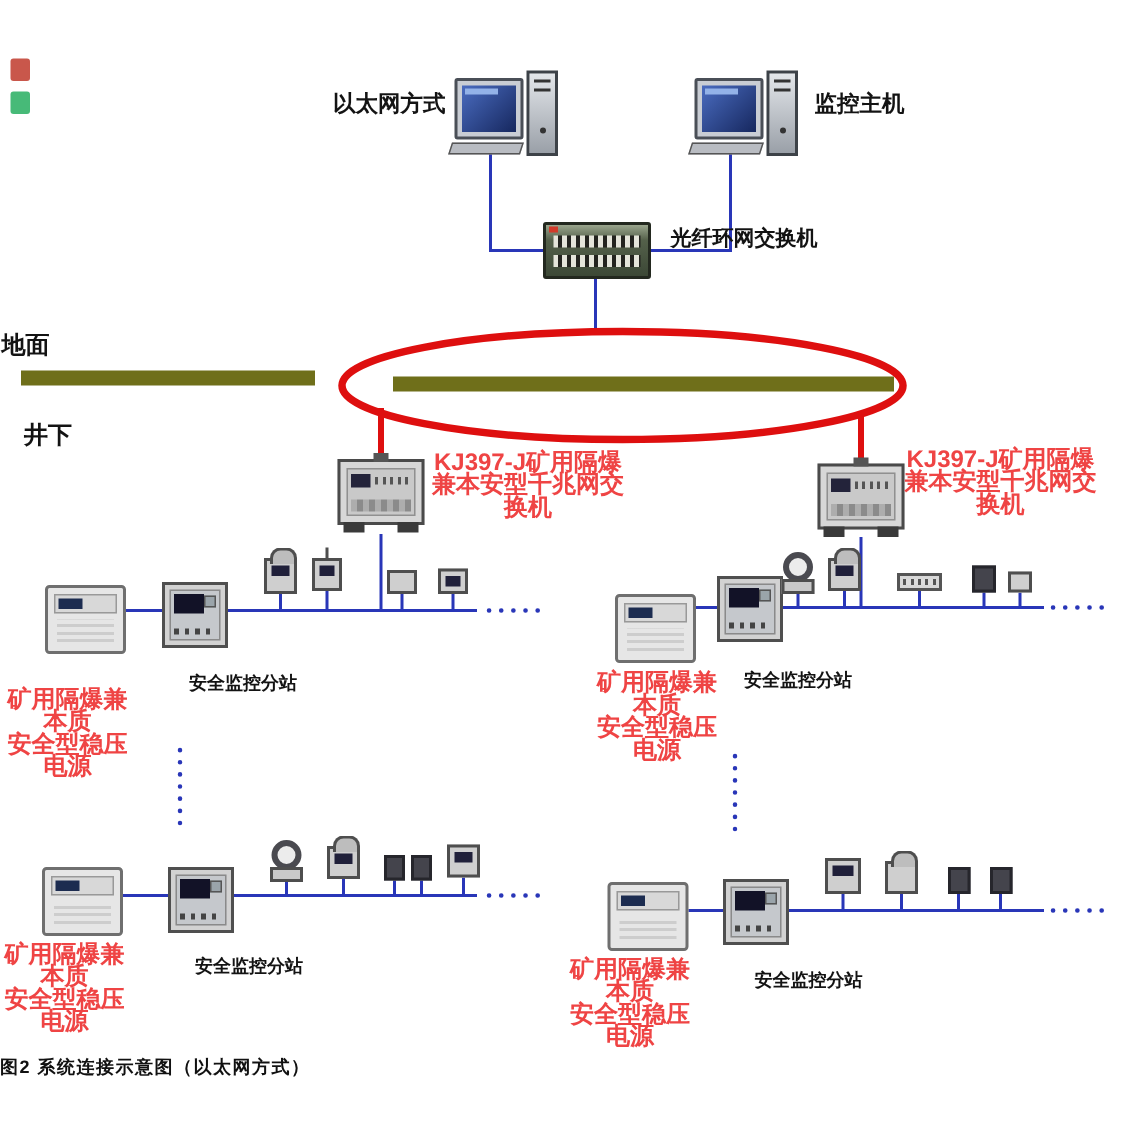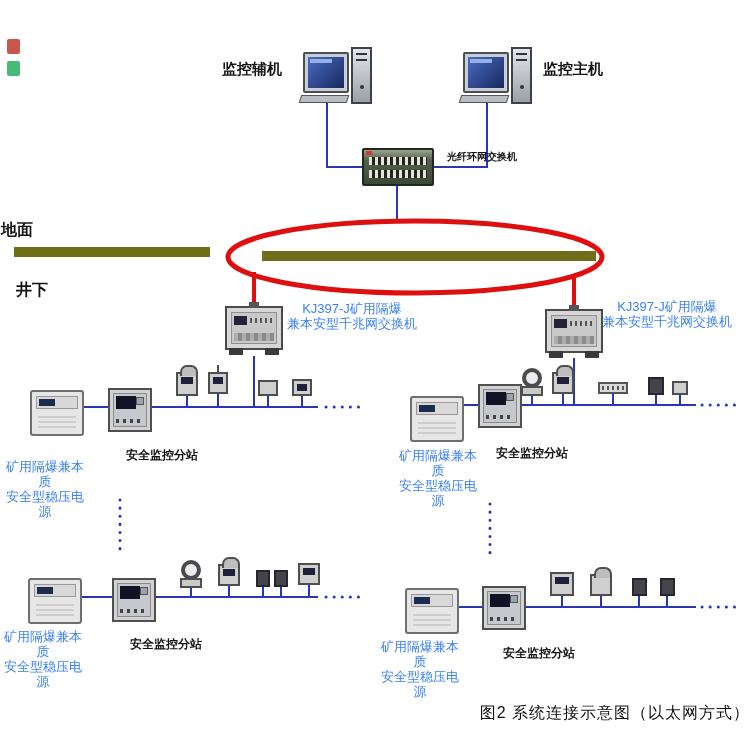--- a/index.html
+++ b/index.html
@@ -1,22 +1,22 @@
 <!DOCTYPE html>
 <html><head>
 <meta charset="utf-8">
 <style>
   *{margin:0;padding:0;box-sizing:border-box}
   html,body{width:750px;height:750px;background:#fff;font-family:"Liberation Sans","DejaVu Sans",sans-serif}
   .stage{position:relative;width:750px;height:750px;background:#fff;overflow:hidden}
   svg.wires{position:absolute;left:0;top:0}
   .lbl{position:absolute;color:#131313;font-weight:bold;white-space:nowrap}
-  .s16{font-size:16px}.s15{font-size:15px}.s14{font-size:10px}.s12{font-size:12px}
-  .lbl2{position:absolute;color:#3b82f6;font-weight:normal;font-size:13px;line-height:15px;text-align:center}
-  .caption{position:absolute;left:0;right:0;top:703px;text-align:right;font-size:16px;font-weight:normal;color:#111;letter-spacing:1px}
+  .s16{font-size:16px}.s15{font-size:15px}.s14{font-size:14px}.s12{font-size:12px}
+  .lbl2{position:absolute;color:#ef4444;font-weight:bold;font-size:16px;line-height:15px;text-align:center}
+  .caption{position:absolute;left:0;right:0;top:703px;text-align:left;font-size:12px;font-weight:bold;color:#111;letter-spacing:1px}
   
   .monitor{position:absolute;width:46px;height:41px;background:#c9cdd4;border:2px solid #4a4f57;border-radius:2px}
   .monitor .screen{position:absolute;inset:3px;background:linear-gradient(135deg,#4a6cc0,#16275e)}
   .monitor .screen:after{content:"";position:absolute;left:2px;top:2px;width:60%;height:4px;background:#93b2e8}
   .kbd{position:absolute;width:48px;height:8px;background:#b9bcc2;border:1px solid #555;transform:skewX(-18deg)}
   .tower{position:absolute;width:21px;height:57px;background:linear-gradient(180deg,#e3e6ea,#9aa0a8);border:2px solid #3d4248}
   .tower i{display:block;height:2px;background:#333;margin:4px 3px 0}
   .tower b{display:block;width:4px;height:4px;border-radius:50%;background:#333;margin:24px auto 0}
   
   .rswitch{position:absolute;width:72px;height:38px;background:linear-gradient(180deg,#9aa58d,#54604a 30%,#3c4836);border:2px solid #23281f;border-radius:2px}
@@ -231,21 +231,21 @@
       <div class="d"></div>
     </div>
 
   <div class="sensor" style="left:550px;top:572px;width:24px;height:24px">
       <div class="d"></div>
     </div>
   <div class="sensor dome" style="left:590px;top:574px;width:22px;height:22px"></div>
   <div class="sensor dark" style="left:632px;top:578px;width:15px;height:18px"></div>
   <div class="sensor dark" style="left:660px;top:578px;width:15px;height:18px"></div>
 
-  <div class="lbl s15" style="left:222px;top:60px">监控辅机</div>
+  <div class="lbl s15" style="left:222px;top:60px">以太网方式</div>
   <div class="lbl s15" style="left:543px;top:60px">监控主机</div>
   <div class="lbl s14" style="left:447px;top:150px">光纤环网交换机</div>
   <div class="lbl s16" style="left:1px;top:220px">地面</div>
   <div class="lbl s16" style="left:16px;top:280px">井下</div>
 
   <div class="lbl2" style="left:287px;top:301px;width:130px">
     <span>KJ397-J矿用隔爆</span><br>
     <span>兼本安型千兆网交换机</span>
   </div>
   <div class="lbl2" style="left:602px;top:299px;width:130px">

